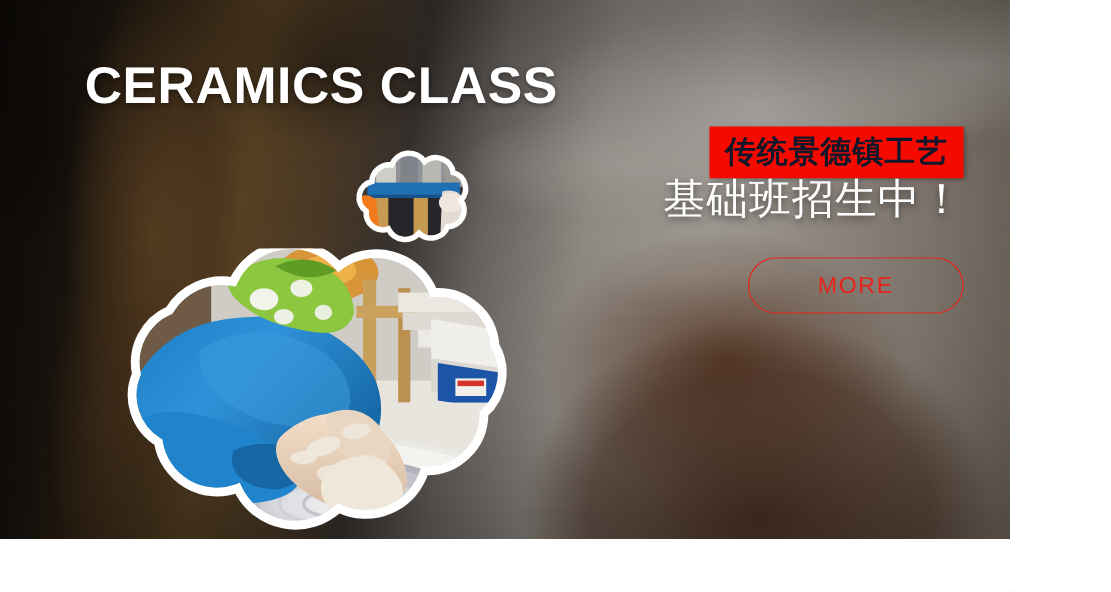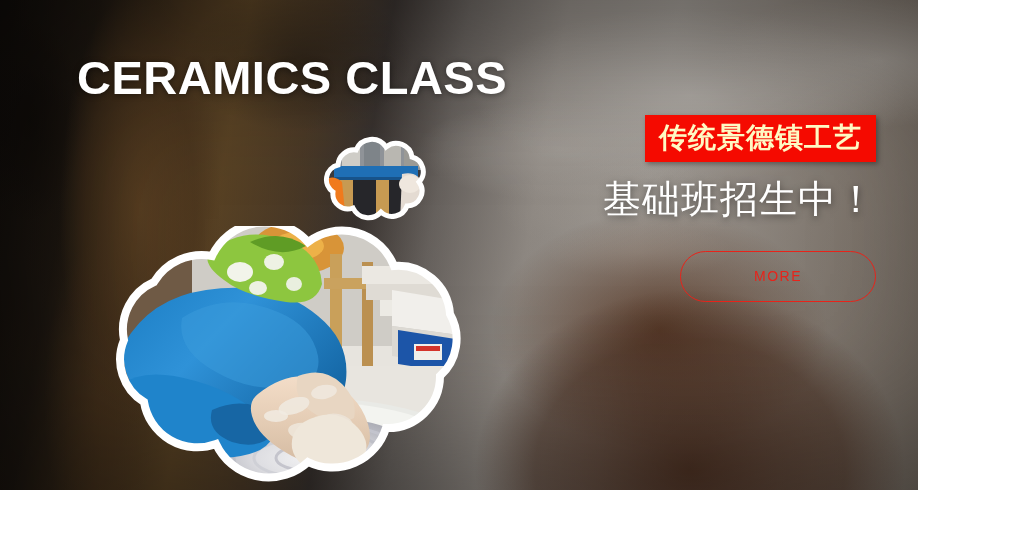--- a/index.html
+++ b/index.html
@@ -107,61 +107,60 @@
   
   .right-block{
     position:absolute;
     right:42px; top:115px;
     width:420px;
     text-align:right;
   }
   .badge{
     display:inline-block;
     background:#f50a00;
-    color:#fef9c3;
+    color:#0f172a;
     font-size:28px;
     font-weight:bold;
     letter-spacing:1px;
     line-height:1;
     padding:9px 14px 10px 14px;
     white-space:nowrap;
     box-shadow:2px 2px 5px rgba(0,0,0,.35);
   }
   .line-bold{
     margin-top:30px;
     color:#ffffff;
     font-size:38px;
     font-weight:bold;
     letter-spacing:1px;
     line-height:1.1;
     white-space:nowrap;
     text-shadow:0 2px 7px rgba(0,0,0,.5);
   }
   .line-light{
-    margin-top:17px;
     color:#ffffff;
     font-size:38px;
     font-weight:300;
     letter-spacing:1px;
     line-height:1.1;
     white-space:nowrap;
     text-shadow:0 2px 7px rgba(0,0,0,.5);
   }
   .more-wrap{ margin-top:30px; }
   .more-btn{
     display:inline-block;
     width:196px;
     height:51px;
     line-height:49px;
     text-align:center;
     border:1.5px solid #e8231a;
     border-radius:26px;
     background:transparent;
     color:#e8231a;
-    font-size:14px;
+    font-size:21px;
     font-weight:400;
     letter-spacing:1.5px;
     cursor:pointer;
   }
 
   
   .cloud{ position:absolute; }
   .cloud svg{ display:block; }
 
   .cloud-big{ left:62px; top:226px; width:472px; height:290px; }

